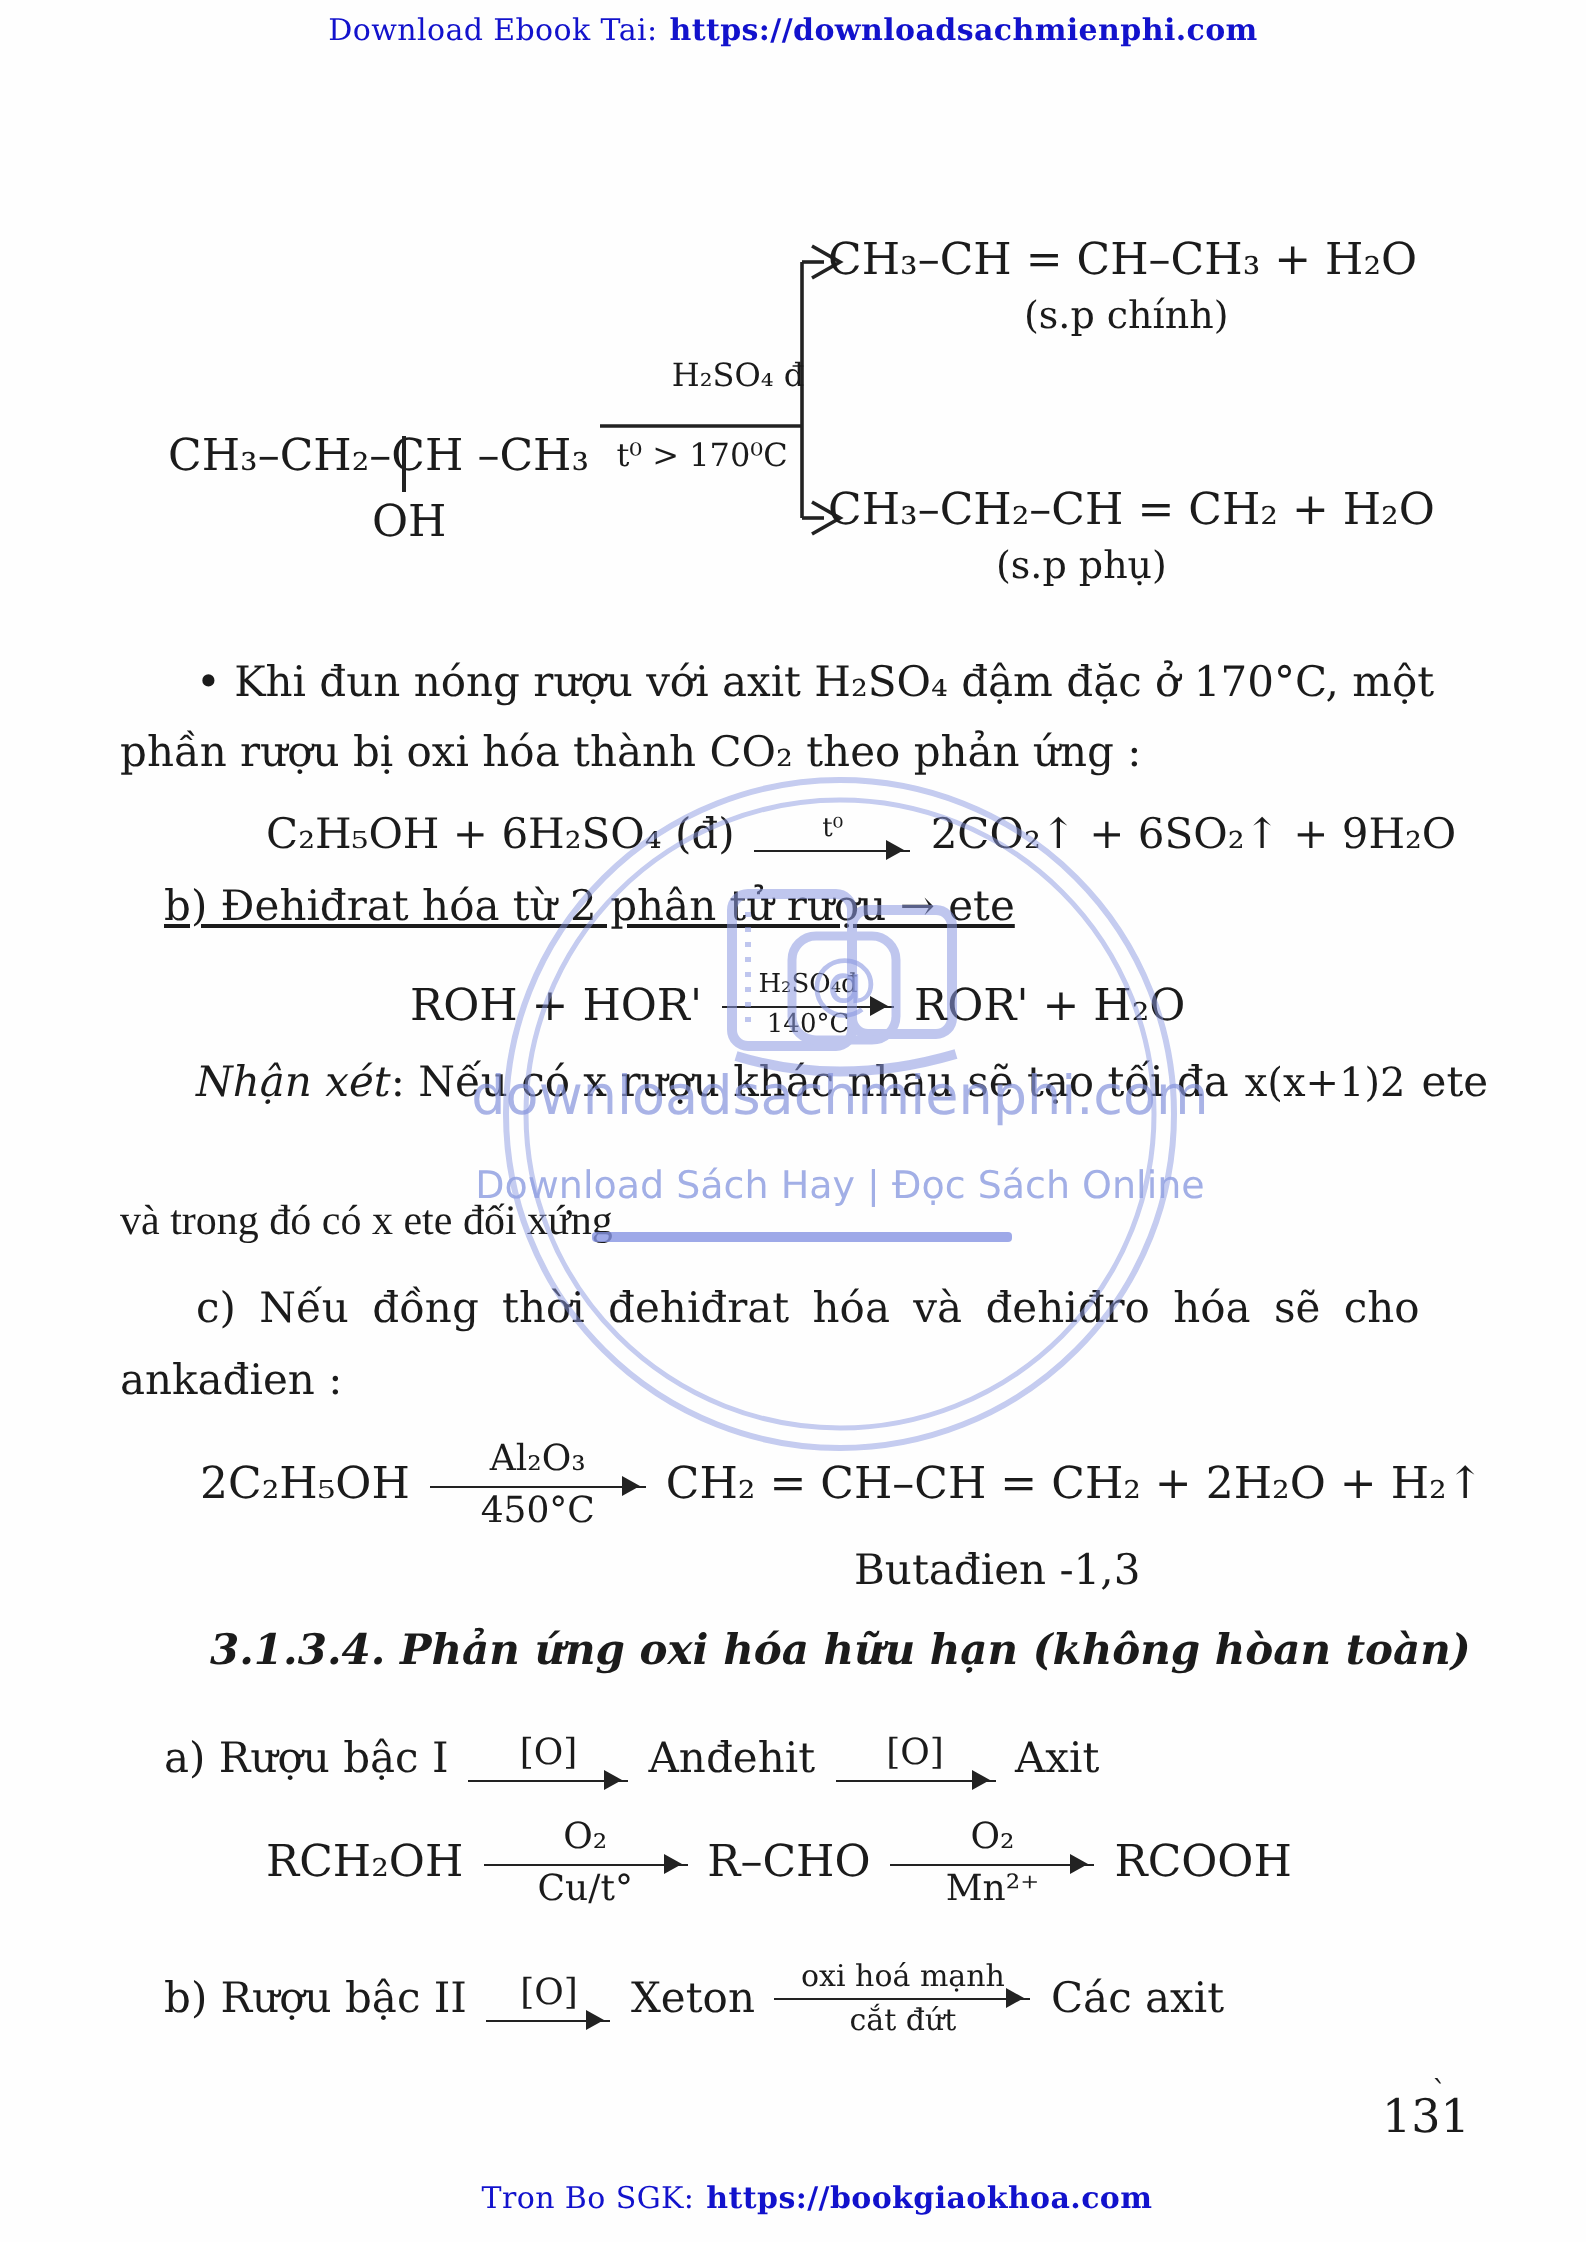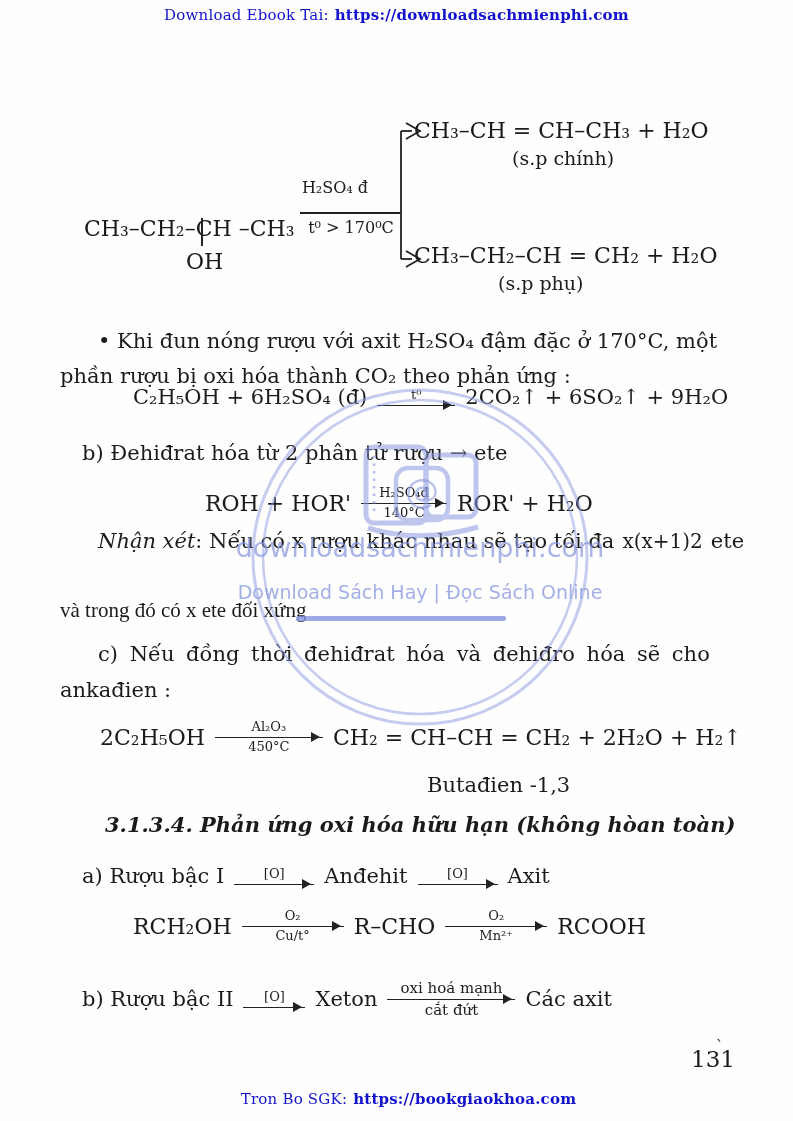--- a/index.html
+++ b/index.html
@@ -12,21 +12,21 @@
   .linkline{width:100%;text-align:center;font-size:15px;color:#1212cc;letter-spacing:.2px;}
   .linkline .url{font-weight:bold;margin-left:6px;}
   
   .t21{font-size:21px;line-height:1.3;}
   .t22{font-size:22px;line-height:1.25;}
   .note{font-size:19px;}
   .indent{text-indent:38px;}
   
   .rx{display:inline-flex;flex-direction:column;align-items:center;justify-content:center;
       vertical-align:middle;margin:16px 10px;}
-  .rx-top,.rx-bot{font-size:13px;line-height:1.15;white-space:nowrap;padding:0 2px;}
+  .rx-top,.rx-bot{font-size:18px;line-height:1.15;white-space:nowrap;padding:0 2px;}
   .rx-top.sm,.rx-bot.sm{font-size:13px;}
   .rx-shaft{position:relative;align-self:stretch;height:0;border-top:1.8px solid #222;margin:2px 0;}
   .rx-shaft::after{content:'';position:absolute;right:-2px;top:-5.9px;width:0;height:0;
       border:5px solid transparent;border-left:9px solid #222;}
   
   .frac{display:inline-flex;flex-direction:row;align-items:center;vertical-align:middle;
       font-size:20px;line-height:1.15;margin:0 8px;}
   .frac-bar{align-self:stretch;height:0;border-top:1.6px solid #222;margin:1px 0;}
   
   .eqrow{display:flex;align-items:center;white-space:nowrap;}
@@ -54,44 +54,44 @@
       <polyline points="406,123 420,131 406,139"></polyline>
       <line x1="401" y1="259" x2="412" y2="259"></line>
       <polyline points="406,251 420,259 406,267"></polyline>
     </g>
   </svg>
 
   <div class="abs t22" style="top:186px;left:84px;margin-top:29px;">CH₃–CH₂–CH –CH₃</div>
   <div class="abs oh-bond" style="top:218px;left:201px;height:28px;"></div>
   <div class="abs t22" style="top:248px;left:186px;">OH</div>
 
-  <div class="abs" style="top:178px;left:287px;width:96px;text-align:center;font-size:16px;">H₂SO₄ đ</div>
+  <div class="abs" style="top:178px;left:321px;width:96px;text-align:center;font-size:16px;">H₂SO₄ đ</div>
   <div class="abs" style="top:218px;left:299px;width:104px;text-align:center;font-size:16px;">t⁰ &gt; 170⁰C</div>
 
   <div class="abs t22" style="top:117px;left:414px;">CH₃–CH = CH–CH₃ + H₂O</div>
   <div class="abs note" style="top:147px;left:512px;">(s.p chính)</div>
   <div class="abs t22" style="top:242px;left:414px;">CH₃–CH₂–CH = CH₂ + H₂O</div>
   <div class="abs note" style="top:272px;left:498px;">(s.p phụ)</div>
 
   <div class="abs t21" style="top:328px;left:60px;width:682px;">
     <span style="padding-left:38px;">•</span>
     <span>Khi đun nóng rượu với axit H₂SO₄ đậm đặc ở 170°C, một</span>
   </div>
   <div class="abs t21" style="top:363px;left:60px;width:682px;">phần rượu bị oxi hóa thành CO₂ theo phản ứng :</div>
 
-  <div class="abs eqrow t21" style="top:372px;left:133px;">
+  <div class="abs eqrow t21" style="top:392px;left:133px;">
     <span>C₂H₅OH + 6H₂SO₄ (đ)</span>
     <span class="rx" style="min-width:78px;">
       <span class="rx-top sm">t⁰</span>
       <span class="rx-shaft"></span>
     </span>
     <span>2CO₂↑ + 6SO₂↑ + 9H₂O</span>
   </div>
 
-  <div class="abs t21" style="top:440px;left:82px;">b) Đehiđrat hóa từ 2 phân tử rượu → ete</div>
+  <div class="abs t21" style="top:440px;left:82px;text-decoration:underline;">b) Đehiđrat hóa từ 2 phân tử rượu → ete</div>
 
   <div class="abs eqrow t22" style="top:470px;left:205px;">
     <span>ROH + HOR'</span>
     <span class="rx" style="min-width:86px;">
       <span class="rx-top sm">H₂SO₄đ</span>
       <span class="rx-shaft"></span>
       <span class="rx-bot sm">140°C</span>
     </span>
     <span>ROR' + H₂O</span>
   </div>

